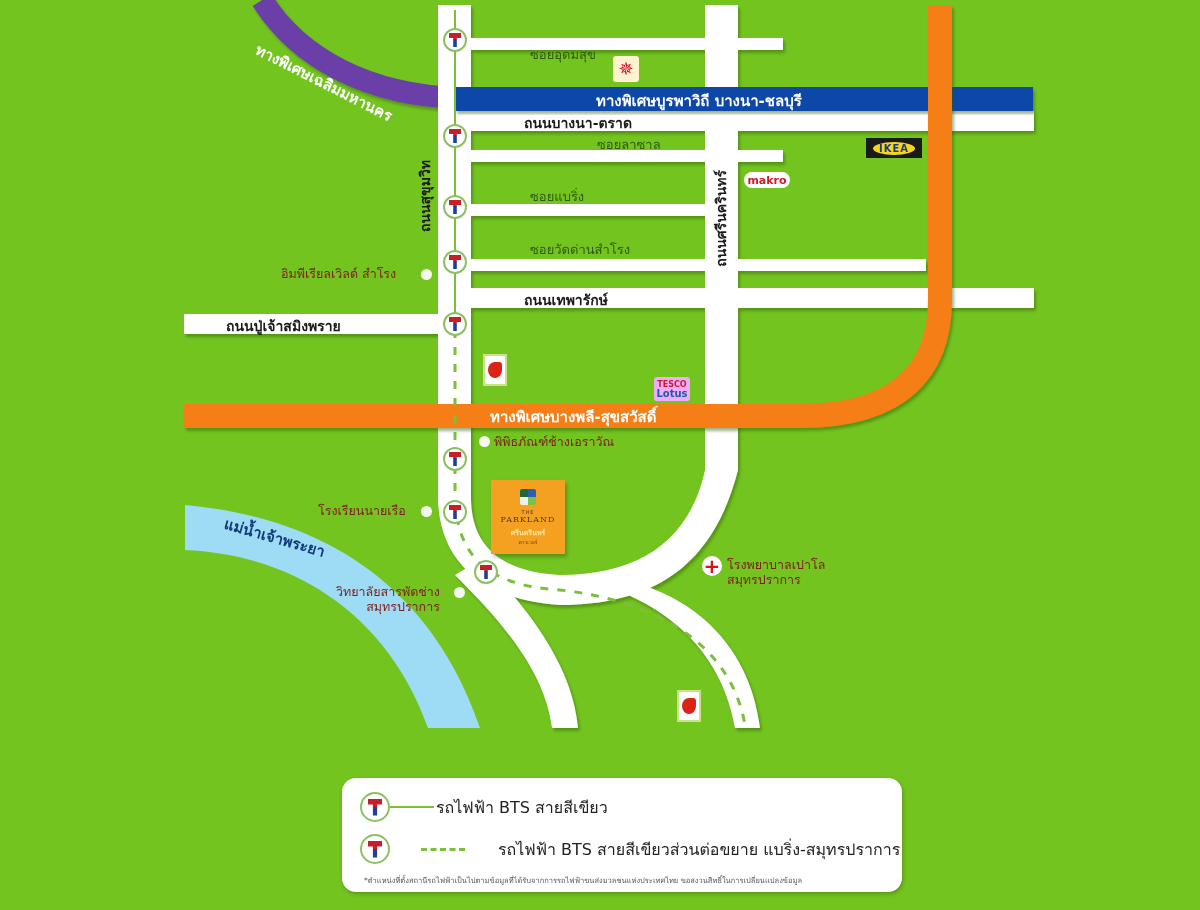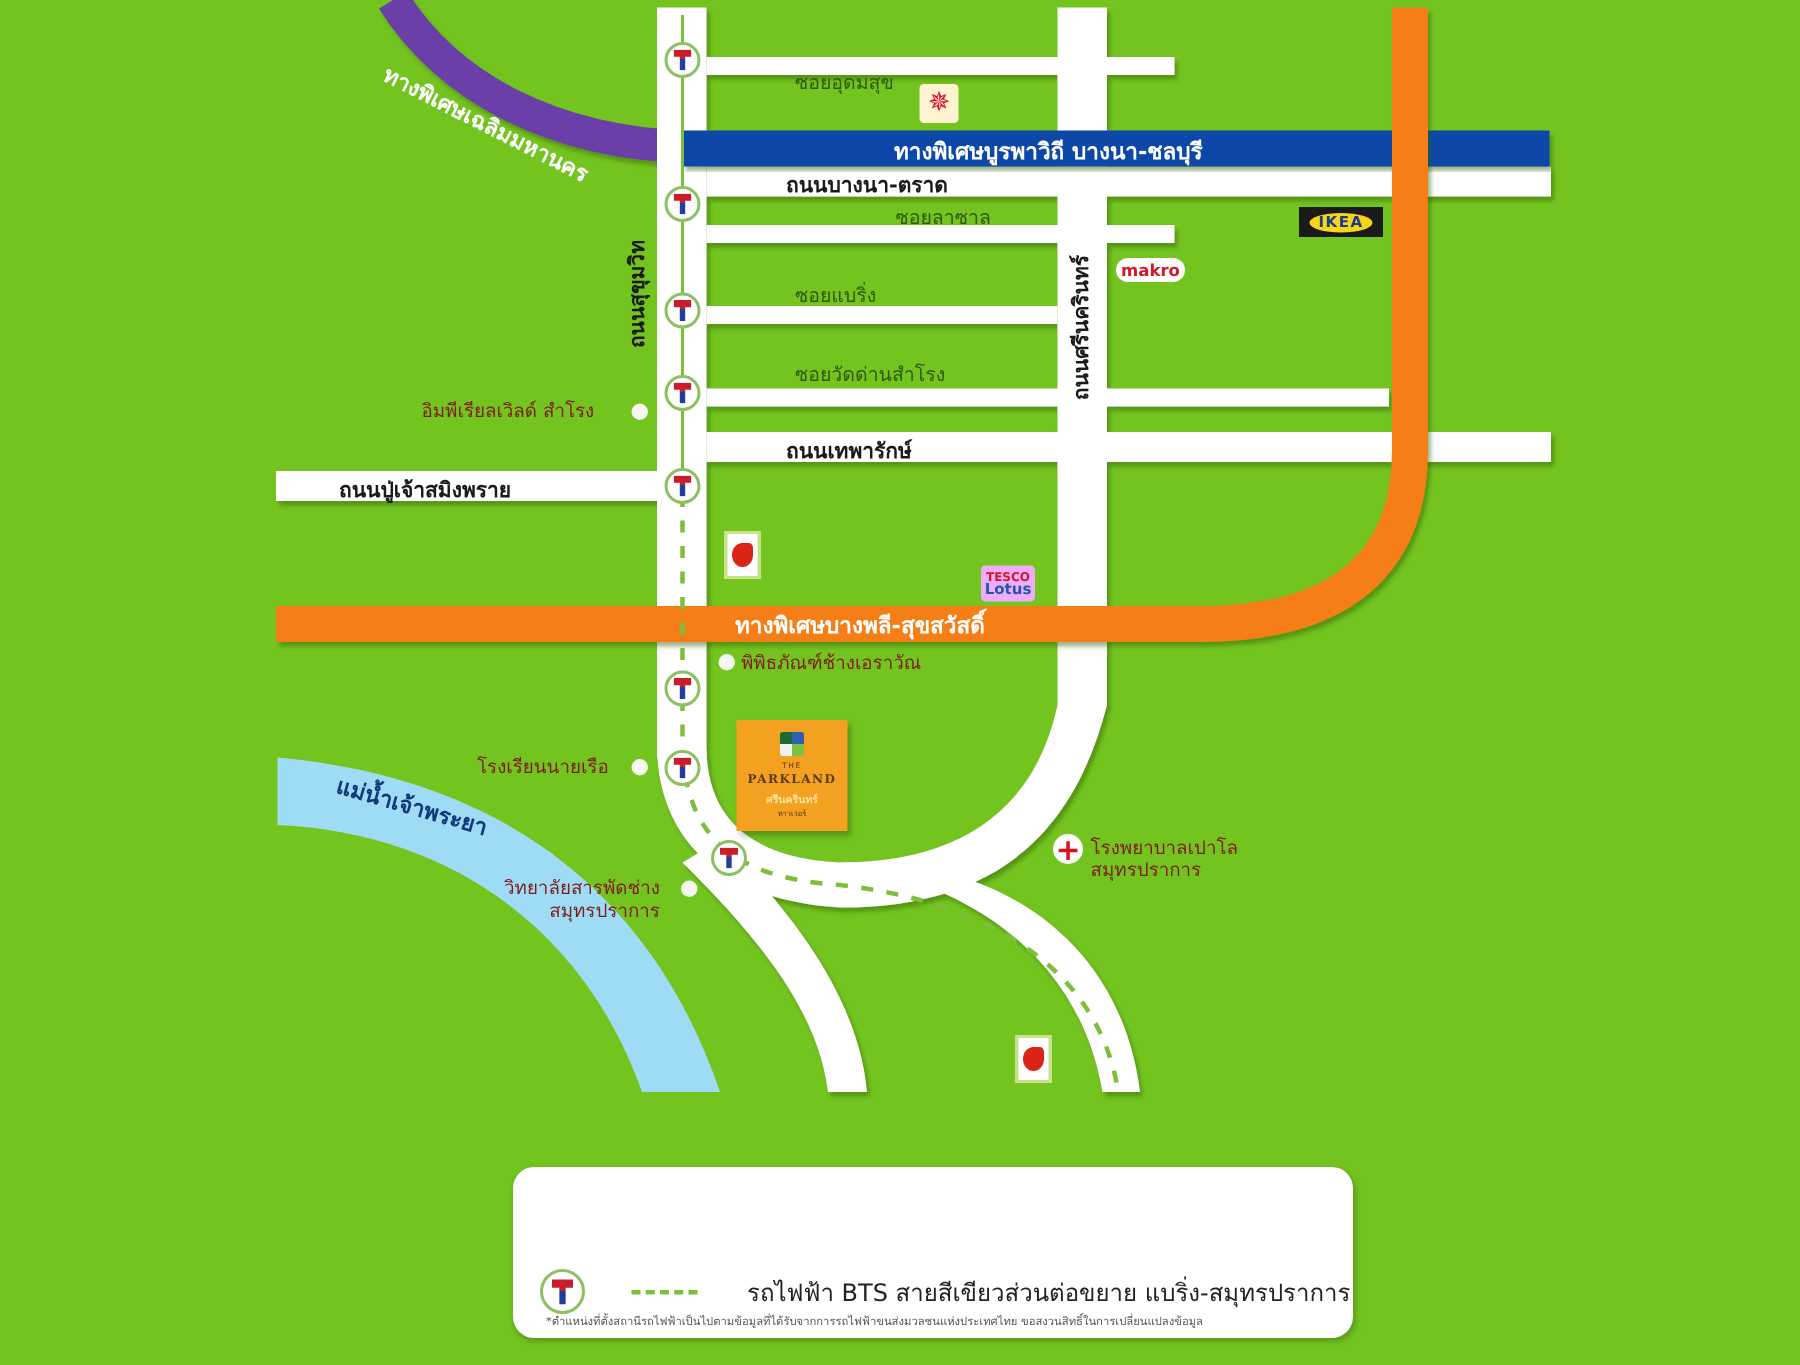--- a/index.html
+++ b/index.html
@@ -23,21 +23,21 @@
   .tesco { background: #f0abfc; border-radius: 3px; flex-direction: column; line-height: 9px; }
   .tesco .a { color: #c81e2b; font-size: 8px; font-weight: bold; }
   .tesco .b { color: #1e5aa8; font-size: 10px; font-weight: bold; }
   .bigc { background: #fff; border: 2px solid #c9e28a; }
   .bigc .c { width: 14px; height: 16px; background: #d92416; border-radius: 50% 20% 50% 50%; }
   .shrine { background: #fff3d0; border-radius: 3px; }
   .shrine span { color: #d8102a; font-size: 18px; line-height: 18px; }
   .parkland { background: #f4a020; flex-direction: column; box-shadow: 2px 3px 4px rgba(0,0,0,0.25); }
   .parkland .emb { width: 16px; height: 16px; background: conic-gradient(#2e5fb0 0 25%, #7cc044 0 50%, #f0f0f0 0 75%, #1b6a3a 0); border-radius: 2px; margin-bottom: 4px; }
   .parkland .p1 { font-size: 5px; color: #5a3a10; letter-spacing: 1px; }
-  .parkland .p2 { font-family: "DejaVu Serif", serif; font-size: 8px; color: #5a3a10; letter-spacing: 1px; font-weight: bold; }
+  .parkland .p2 { font-family: "DejaVu Serif", serif; font-size: 8px; color: #5a3a10; letter-spacing: 1px; font-weight: normal; }
   .parkland .p3 { font-size: 9px; color: #ffe6a0; font-weight: bold; margin-top: 3px; }
   .parkland .p4 { font-size: 5px; color: #5a3a10; }
   .hospital { width: 20px; height: 20px; border-radius: 50%; background: #fff; color: #e0101a; font-weight: bold; font-size: 20px; line-height: 20px; }
   #legend { position: absolute; left: 342px; top: 778px; width: 560px; height: 114px; background: #ffffff; border-radius: 14px; box-shadow: 1px 2px 4px rgba(0,0,0,0.25); }
   .leg-row { position: absolute; left: 18px; display: flex; align-items: center; }
   .leg-row .bts { position: relative; width: 30px; height: 30px; }
   .leg-row .bts .t { width: 14px; height: 17px; }
   .leg-line { width: 44px; height: 0; border-top: 2px solid #7cbf3a; margin-right: 2px; }
   .leg-dash { width: 44px; height: 0; border-top: 3px dashed #7cbf3a; margin-right: 2px; }
   .leg-text { font-size: 16px; color: #222; }
@@ -176,21 +176,28 @@
       <div class="t"></div>
     </div>
 <div class="bts" style="left:443px; top:500px;">
       <div class="t"></div>
     </div>
 <div class="bts" style="left:474px; top:560px;">
       <div class="t"></div>
     </div>
 
 <div id="legend">
-  <div class="leg-row" style="top:68px;gap:31px;">
+  <div class="leg-row" style="top:14px;">
+    <div class="bts">
+          <div class="t"></div>
+        </div>
+    <div class="leg-line"></div>
+    <span class="leg-text">รถไฟฟ้า BTS สายสีเขียว</span>
+  </div>
+  <div class="leg-row" style="top:56px;gap:31px;">
     <div class="bts">
           <div class="t"></div>
         </div>
     <div class="leg-dash"></div>
     <span class="leg-text">รถไฟฟ้า BTS สายสีเขียวส่วนต่อขยาย แบริ่ง-สมุทรปราการ</span>
   </div>
   <div class="footnote">*ตำแหน่งที่ตั้งสถานีรถไฟฟ้าเป็นไปตามข้อมูลที่ได้รับจากการรถไฟฟ้าขนส่งมวลชนแห่งประเทศไทย ขอสงวนสิทธิ์ในการเปลี่ยนแปลงข้อมูล</div>
 </div>
 
 </div>

